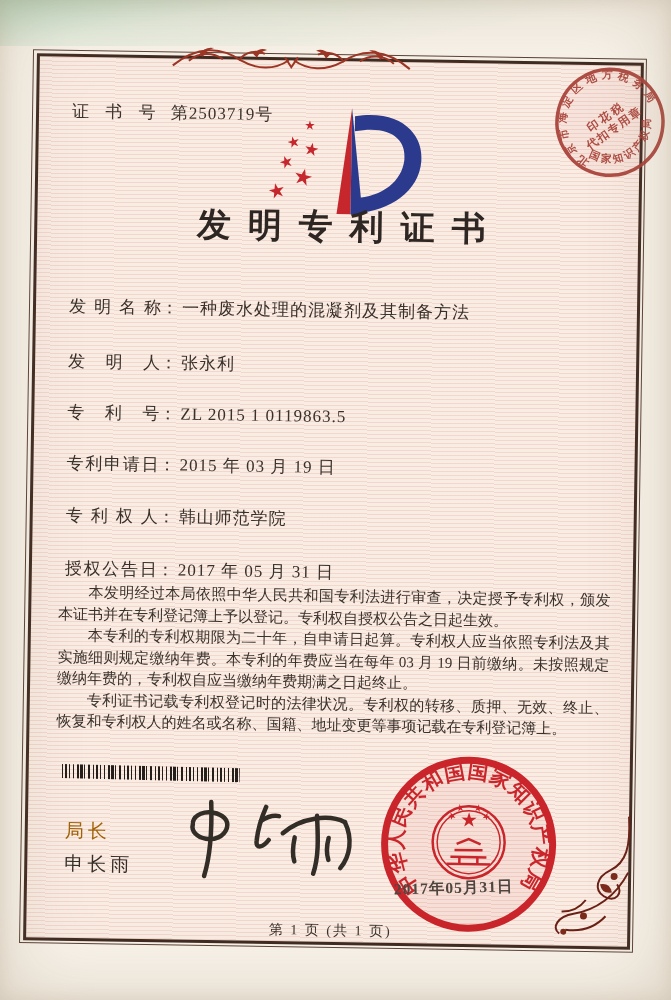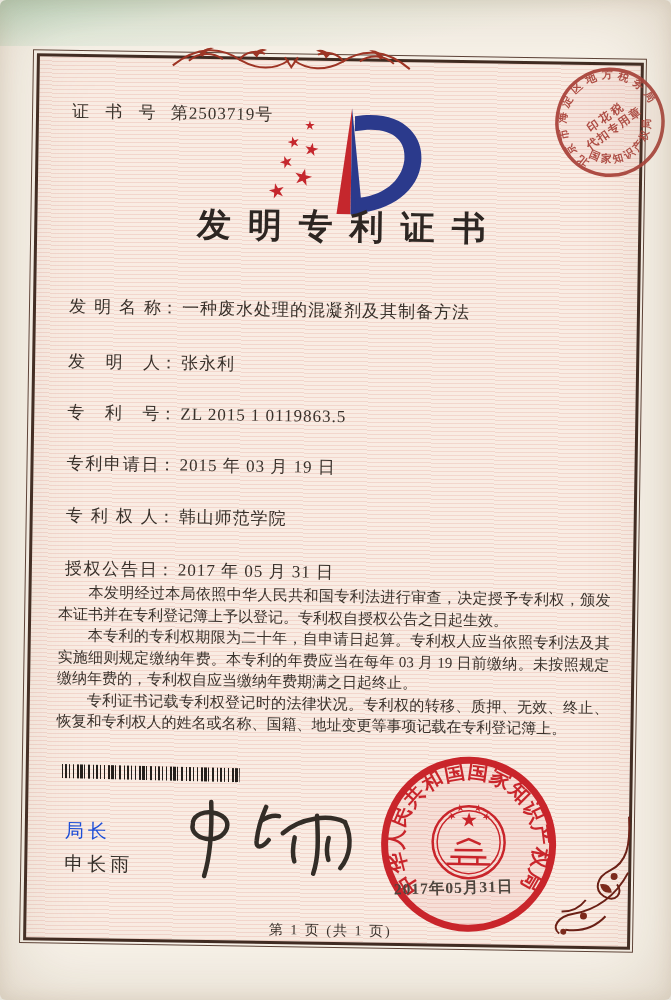--- a/index.html
+++ b/index.html
@@ -1,17 +1,17 @@
 <!DOCTYPE html>
 <html><head>
 <meta charset="utf-8">
 <style>
   html,body{margin:0;padding:0;background:#e7e5dc;}
   .scan{position:relative;width:671px;height:1000px;overflow:hidden;
-        background:#f8f3ea;font-family:"Liberation Serif","DejaVu Serif",serif;color:#3a322b;border-radius:6px;}
+        background:#f8f3ea;font-family:"Liberation Serif","DejaVu Serif",serif;color:#3a322b;}
   .tint-top{position:absolute;left:0;top:0;width:671px;height:46px;z-index:8;pointer-events:none;
         background:linear-gradient(170deg,rgba(178,214,189,.85) 0%,rgba(205,228,208,.45) 30%,rgba(205,228,208,0) 70%);}
   .vignette{position:absolute;inset:0;z-index:9;pointer-events:none;
         box-shadow:inset 0 0 80px rgba(150,125,95,.30), inset 0 0 18px rgba(150,125,95,.18);}
   .rot{position:absolute;inset:0;transform:rotate(0.9deg);transform-origin:335px 500px;}
   .frame-outer{position:absolute;left:26px;top:54px;width:614px;height:894px;border:1.5px solid #5c4136;
         padding:2.5px;box-sizing:border-box;}
   .frame-inner{width:100%;height:100%;border:3px solid #3f2a21;box-sizing:border-box;
         background:repeating-linear-gradient(180deg,rgba(226,156,144,.28) 0 1px,rgba(0,0,0,0) 1px 4px),#f9ece3;}
   .certno{position:absolute;left:66px;top:104px;font-size:17px;letter-spacing:1px;white-space:nowrap;}
@@ -23,21 +23,21 @@
   .frow{position:absolute;left:66px;font-size:17px;white-space:nowrap;color:#38302a;}
   .frow .flabel{display:inline-block;width:92px;text-align:justify;text-align-last:justify;vertical-align:bottom;}
   .frow .fval{margin-left:4px;letter-spacing:1px;}
   .f0{top:299px}.f1{top:354px}.f2{top:405px}.f3{top:456px}.f4{top:508px}.f5{top:561px}
   .paras{position:absolute;left:60px;top:586px;width:552px;font-size:15px;line-height:21.5px;
         text-align:justify;color:#3a322c;}
   .paras p{margin:0;text-indent:2em;}
   .barcode{position:absolute;left:66px;top:769px;width:178px;height:14px;transform:rotate(0.4deg);
         background:repeating-linear-gradient(90deg,#241f1b 0 1.5px,transparent 1.5px 3px,#241f1b 3px 5.5px,
         transparent 5.5px 7px,#241f1b 7px 8px,transparent 8px 11px,#241f1b 11px 12.5px,transparent 12.5px 15.5px);}
-  .director-label{position:absolute;left:70px;top:822px;font-size:19px;letter-spacing:4px;color:#1d4ed8;}
+  .director-label{position:absolute;left:70px;top:822px;font-size:19px;letter-spacing:4px;color:#a16207;}
   .director-name{position:absolute;left:70px;top:855px;font-size:19px;letter-spacing:4px;color:#352e28;}
   .signature{position:absolute;left:176px;top:798px;}
   .seal{position:absolute;left:380px;top:748px;z-index:2;}
   .seal-date{position:absolute;left:400px;top:876px;font-size:15.5px;font-weight:600;color:#4e463f;
         letter-spacing:1px;transform:rotate(-2.5deg);z-index:3;white-space:nowrap;}
   .footer{position:absolute;left:34px;top:922px;width:606px;text-align:center;font-size:14px;
         letter-spacing:2px;color:#3a322c;}
   .ornament-top{position:absolute;left:162px;top:36px;}
   .ornament-corner{position:absolute;left:550px;top:810px;}
 </style>

